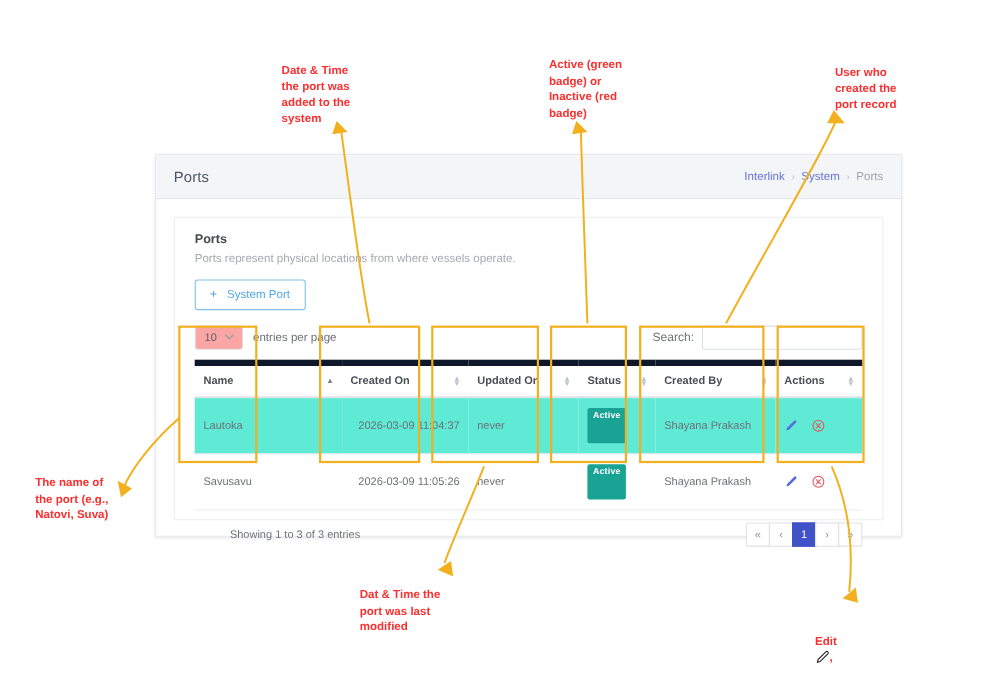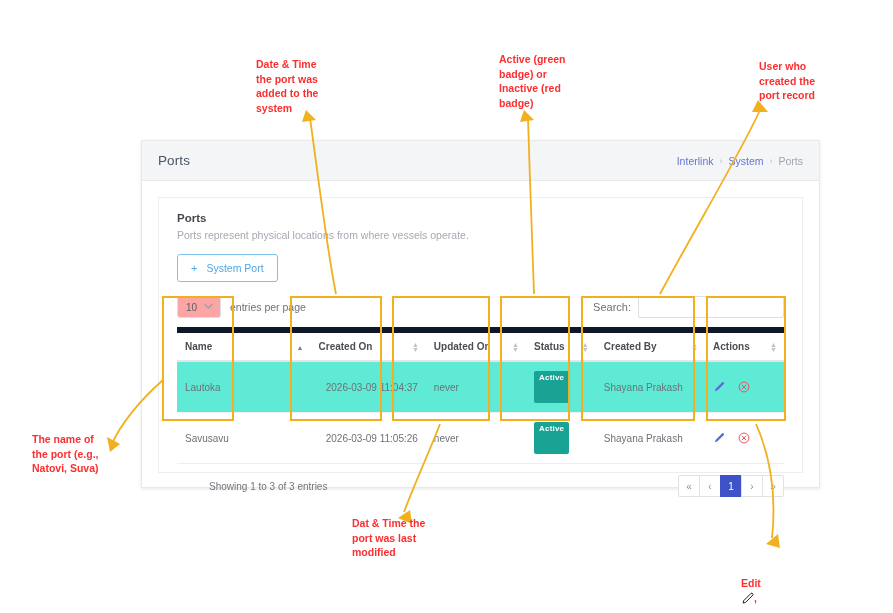--- a/index.html
+++ b/index.html
@@ -362,21 +362,21 @@
   <div class="anno" style="left:759px; top:59px; width:76px;">User who
 created the
 port record</div>
   <div class="anno" style="left:499px; top:52px; width:82px;">Active (green
 badge) or
 Inactive (red
 badge)</div>
   <div class="anno" style="left:32px;  top:432px; width:84px;">The name of
 the port (e.g.,
 Natovi, Suva)</div>
-  <div class="anno" style="left:327px; top:516px; width:92px;margin-left:25px;">Dat &amp; Time the
+  <div class="anno" style="left:327px; top:534px; width:92px;">Dat &amp; Time the
 port was last
 modified</div>
 
   <div class="anno" style="left:741px; top:547px; width:120px;">
     <div>
       <span>Edit</span>
       <span class="inline-ico">
         <svg width="13" height="13" viewBox="0 0 16 16">
             <path d="M12.3 1.7a1.6 1.6 0 0 1 2.2 2.2L5.6 12.8l-3 .8.8-3z" fill="none" stroke="#1c1c1c" stroke-width="1.2"></path>
           </svg>

